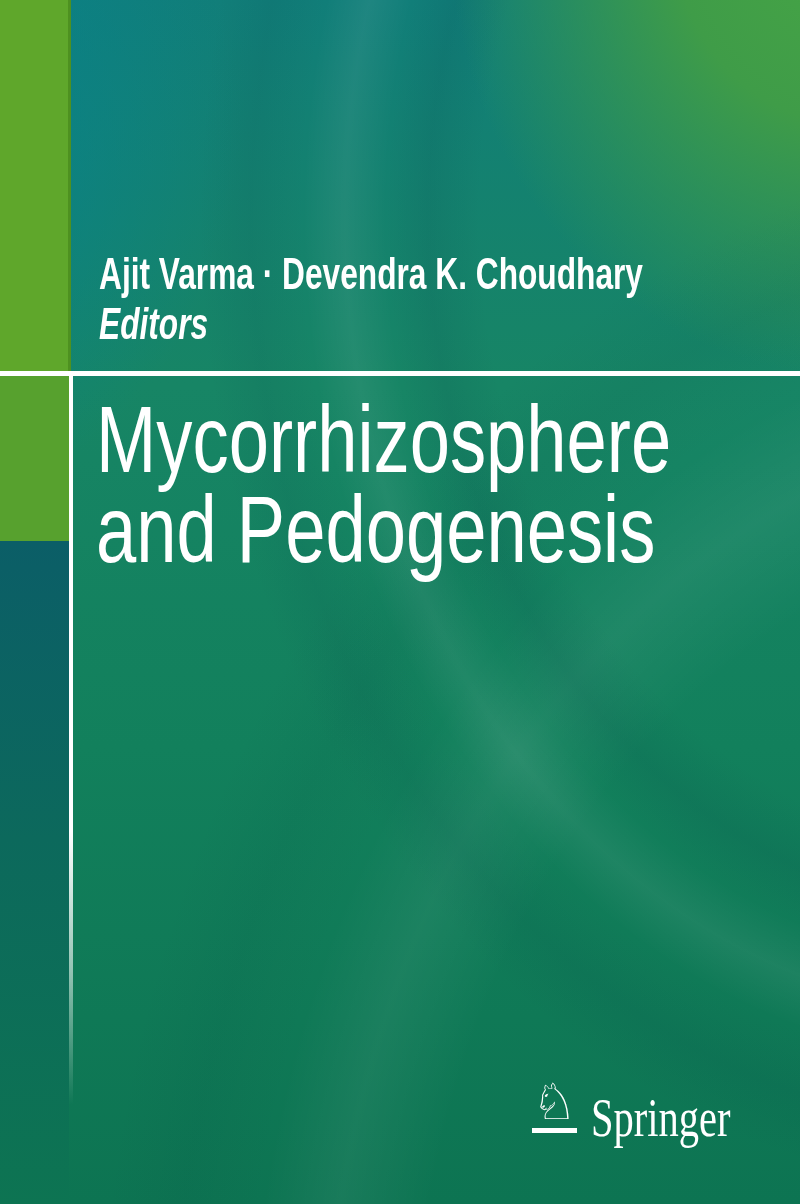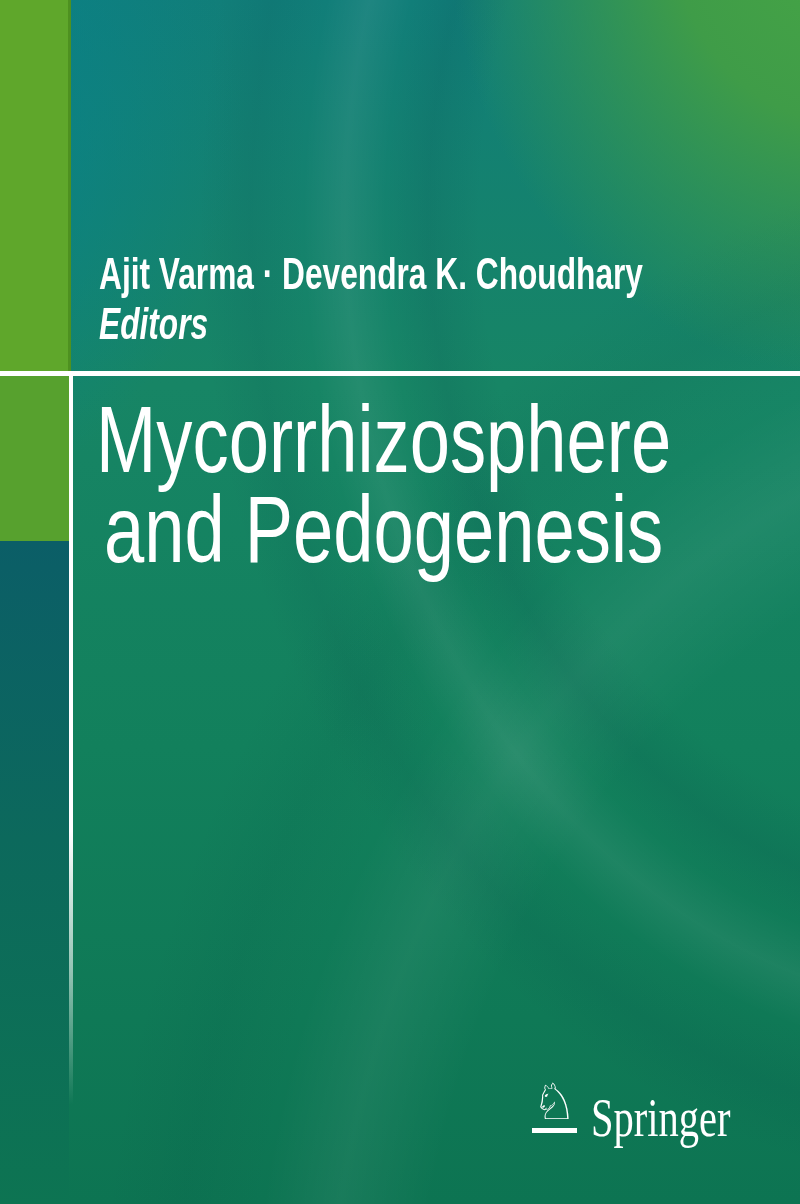--- a/index.html
+++ b/index.html
@@ -4,21 +4,20 @@
 <style>
   html, body { margin: 0; padding: 0; background: #222; }
   * { box-sizing: border-box; }
 
   .cover {
     position: relative;
     width: 800px;
     height: 1204px;
     overflow: hidden;
     font-family: "Liberation Sans", sans-serif;
-    text-align: center;
   }
 
   
   .bg {
     position: absolute;
     inset: 0;
     background:
       radial-gradient(130% 105% at 125% 18%,
         rgba(3,55,70,0) 50%, rgba(3,55,70,0.10) 55%, rgba(3,55,70,0) 59%,
         rgba(255,255,255,0.06) 63%, rgba(255,255,255,0) 67%,

